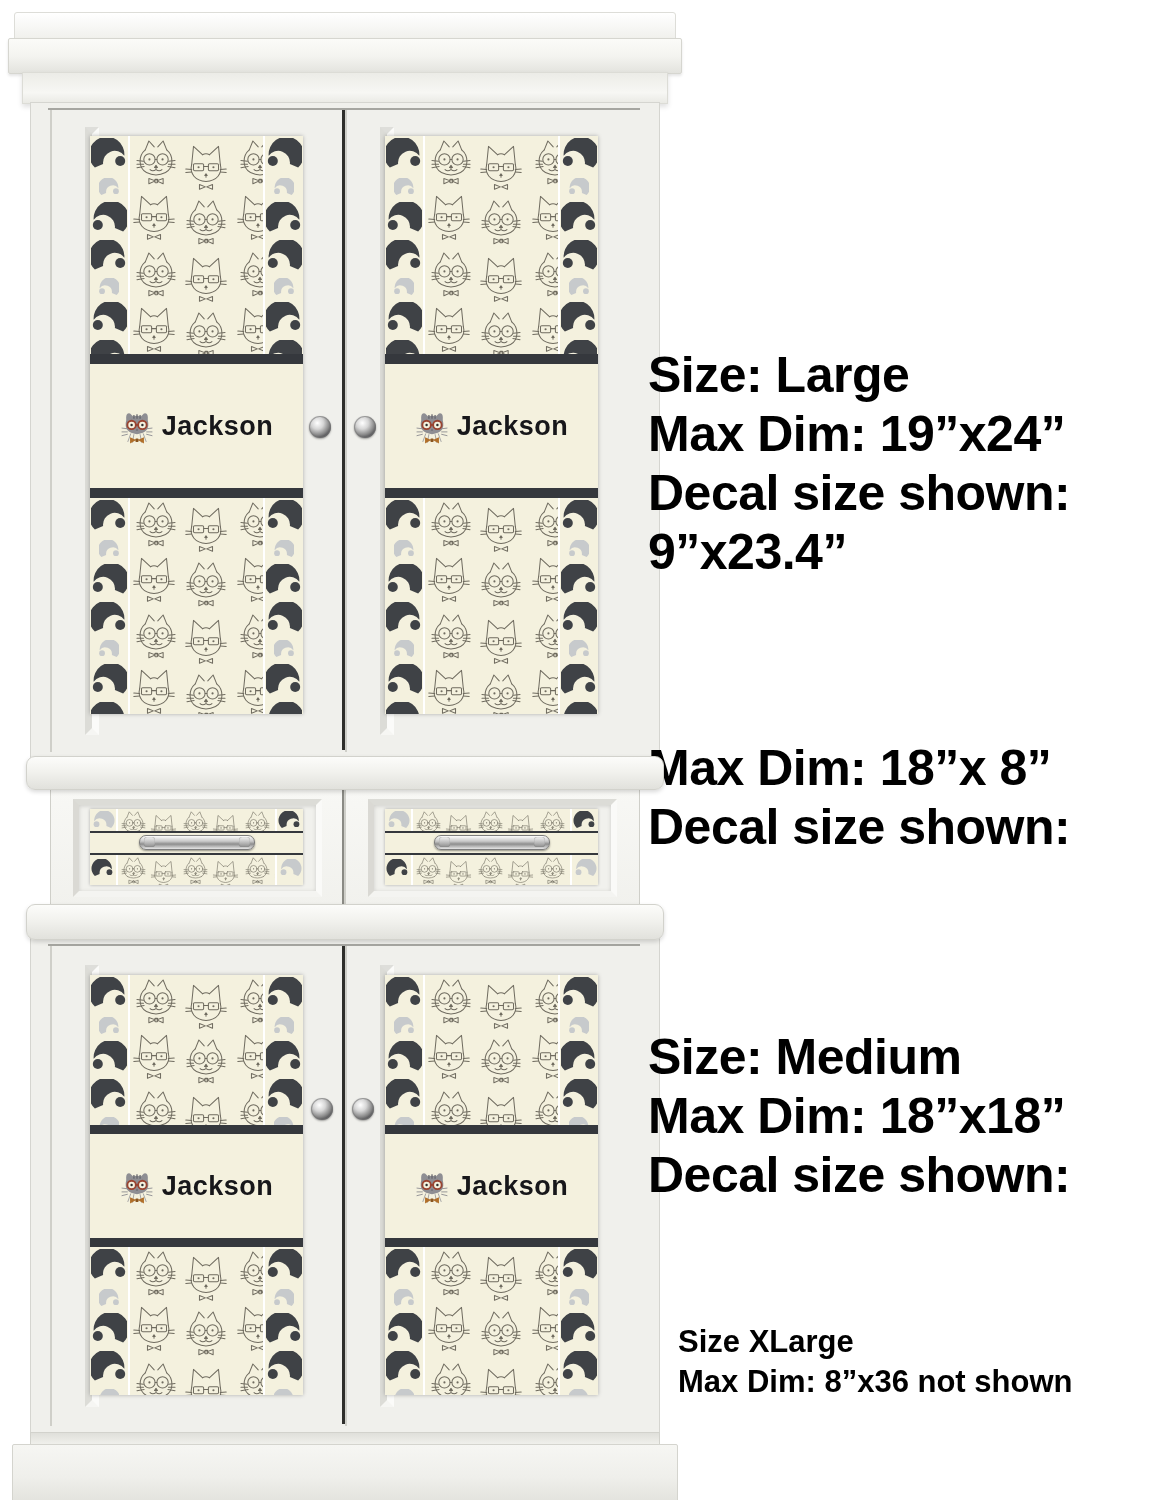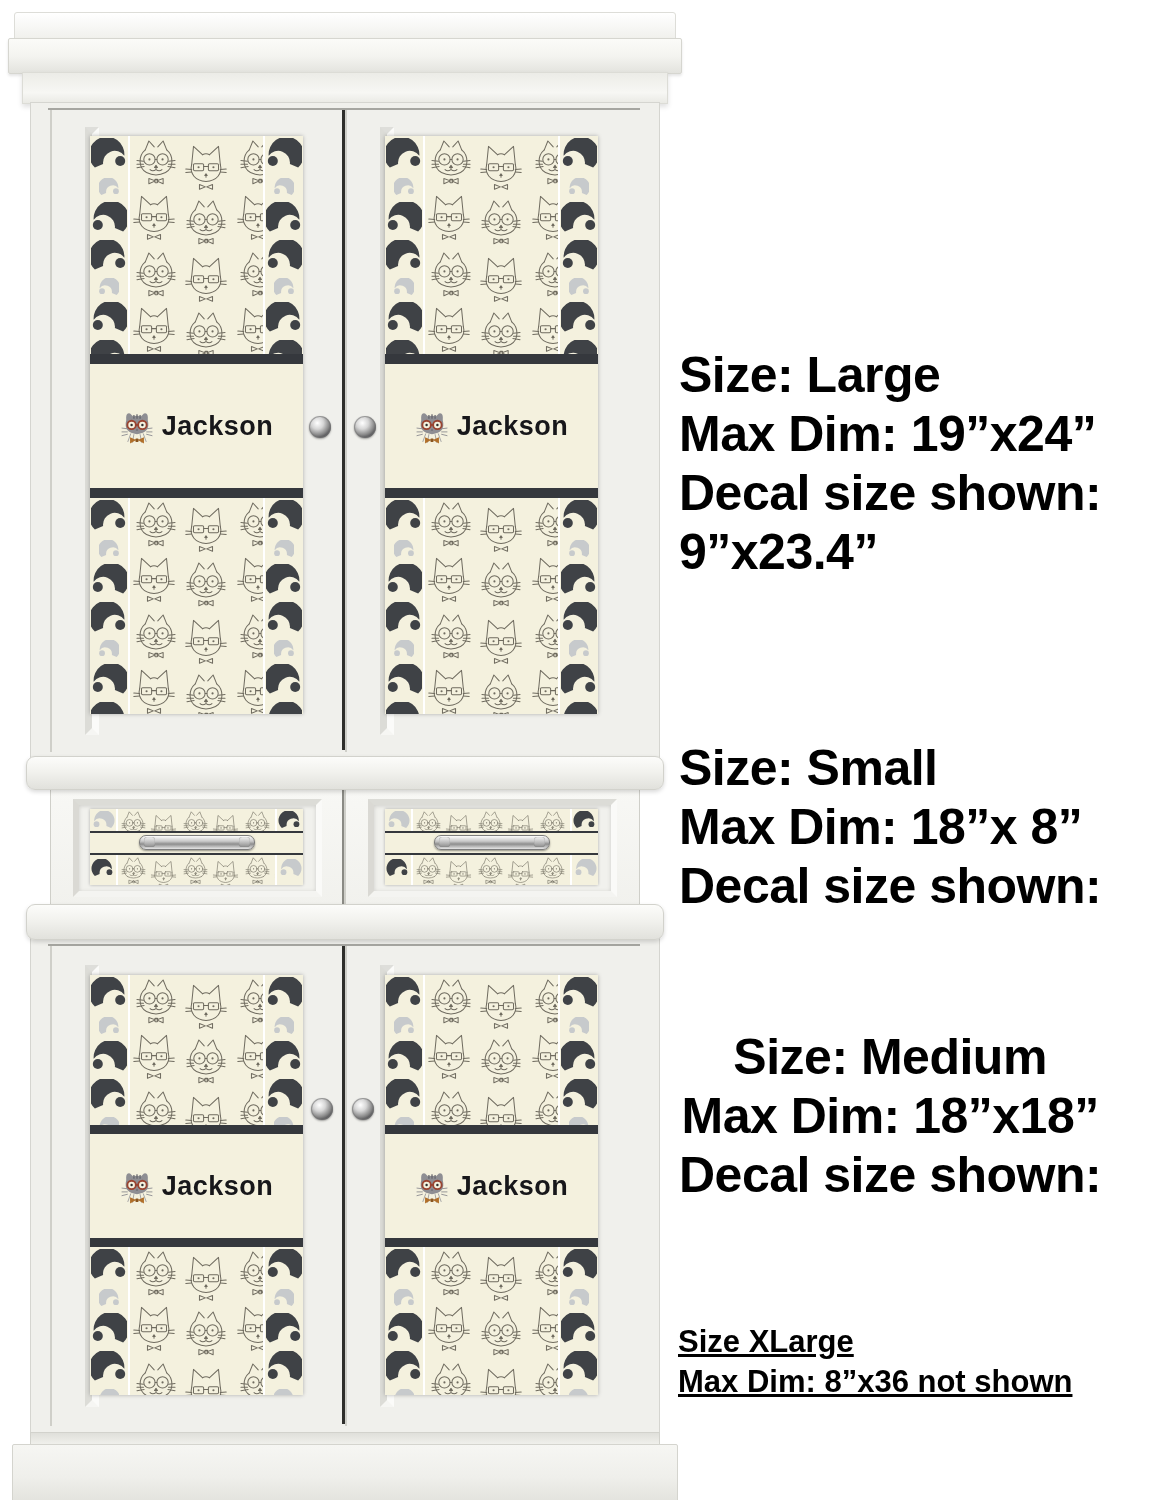--- a/index.html
+++ b/index.html
@@ -81,23 +81,23 @@
     border:1px solid #7d7d7d; box-shadow:0 1px 2px rgba(0,0,0,.4);
   }
   .handle::before, .handle::after {
     content:""; position:absolute; top:1px; width:11px; height:10px; border-radius:3px;
     background:linear-gradient(180deg,#f2f2f2,#8f8f8f); box-shadow:inset 0 0 1px #666;
   }
   .handle::before { left:4px; }
   .handle::after  { right:4px; }
 
   
-  .ann { position:absolute; left:679px; color:#000; font-weight:bold; }
+  .ann { position:absolute; left:648px; color:#000; font-weight:bold; }
   .ann-big .ann-line  { font-size:50px; line-height:59px; letter-spacing:-.5px; white-space:nowrap; }
-  .ann-smallblock { left:678px;text-decoration:underline; }
+  .ann-smallblock { left:678px; }
   .ann-smallblock .ann-line { font-size:31px; line-height:40px; white-space:nowrap; }
 
   .defs-svg { position:absolute; width:0; height:0; }
 </style>
 </head>
 <body>
 
 <div class="stage">
 
   <svg class="defs-svg" aria-hidden="true">
@@ -446,26 +446,25 @@
   </div>
 
   <div class="ann ann-big" style="top:346px;">
     <div class="ann-line">Size: Large</div>
     <div class="ann-line">Max Dim: 19”x24”</div>
     <div class="ann-line">Decal size shown:</div>
     <div class="ann-line">9”x23.4”</div>
   </div>
 
   <div class="ann ann-big" style="top:739px;">
-    <div class="ann-line">Size: Small</div>
     <div class="ann-line">Max Dim: 18”x 8”</div>
     <div class="ann-line">Decal size shown:</div>
   </div>
 
-  <div class="ann ann-big" style="top:1028px;text-align:center;">
+  <div class="ann ann-big" style="top:1028px;">
     <div class="ann-line">Size: Medium</div>
     <div class="ann-line">Max Dim: 18”x18”</div>
     <div class="ann-line">Decal size shown:</div>
   </div>
 
   <div class="ann ann-smallblock" style="top:1322px;">
     <div class="ann-line">Size XLarge</div>
     <div class="ann-line">Max Dim: 8”x36 not shown</div>
   </div>
 

